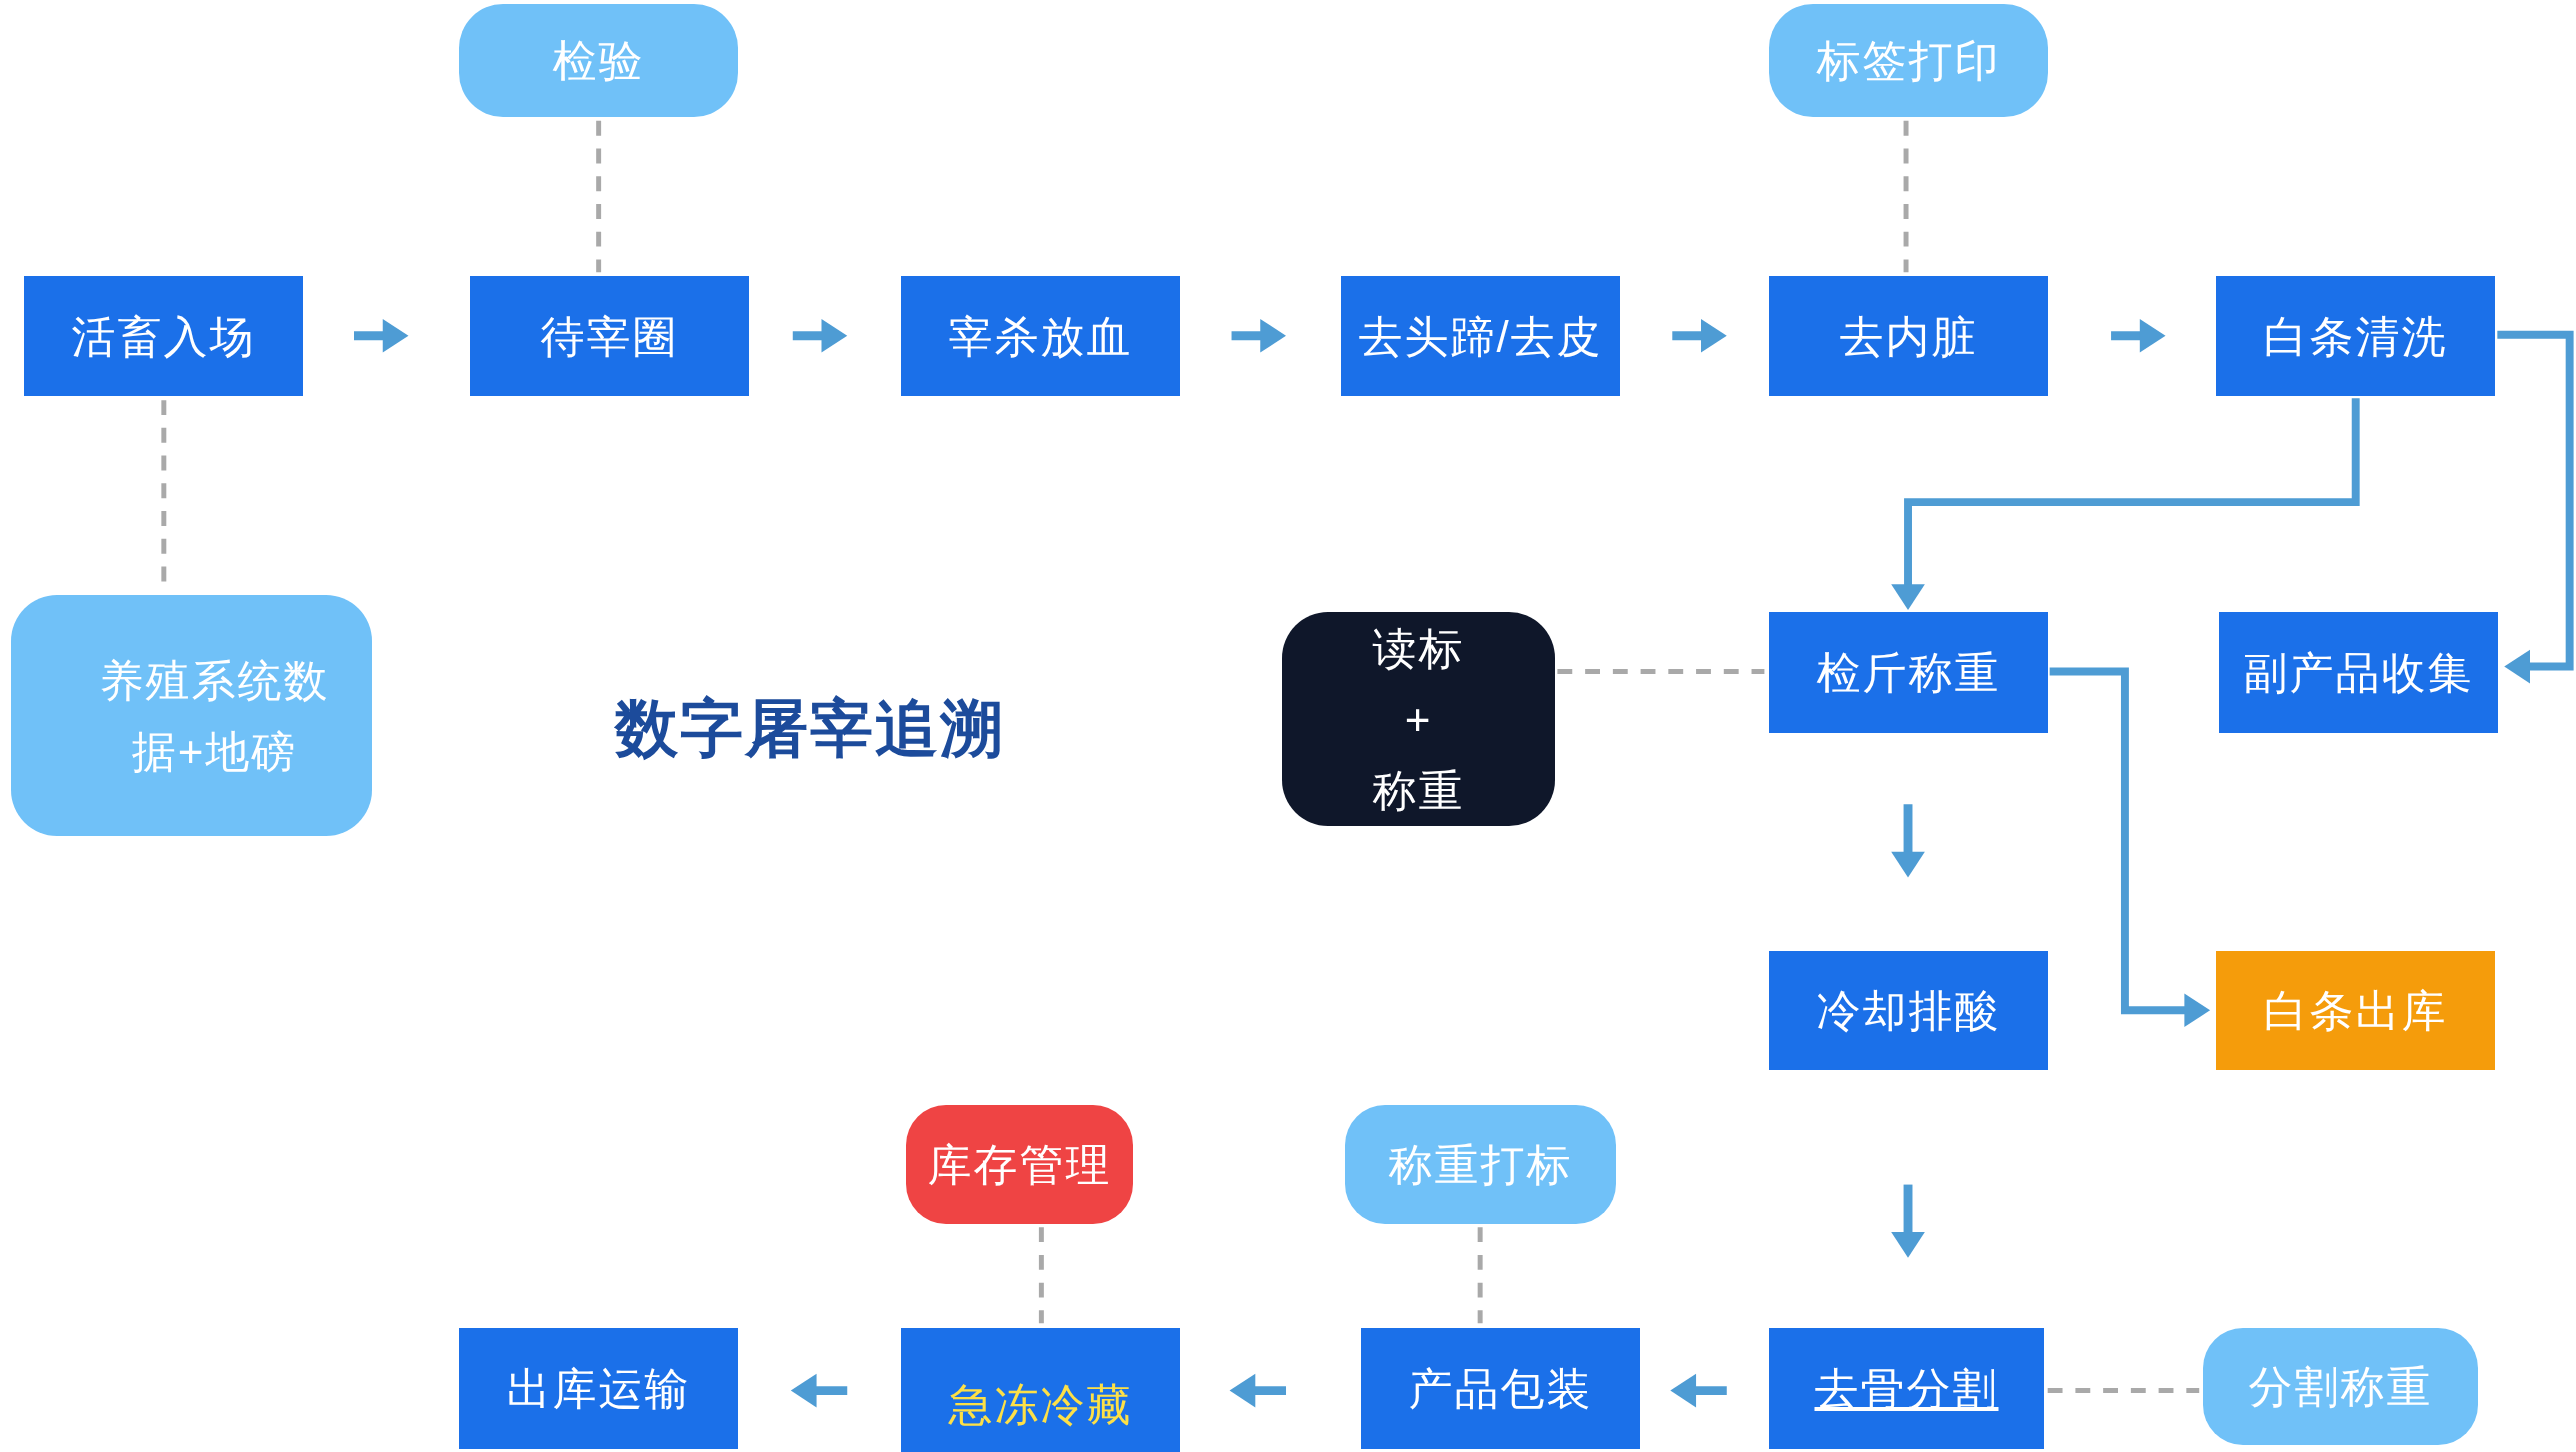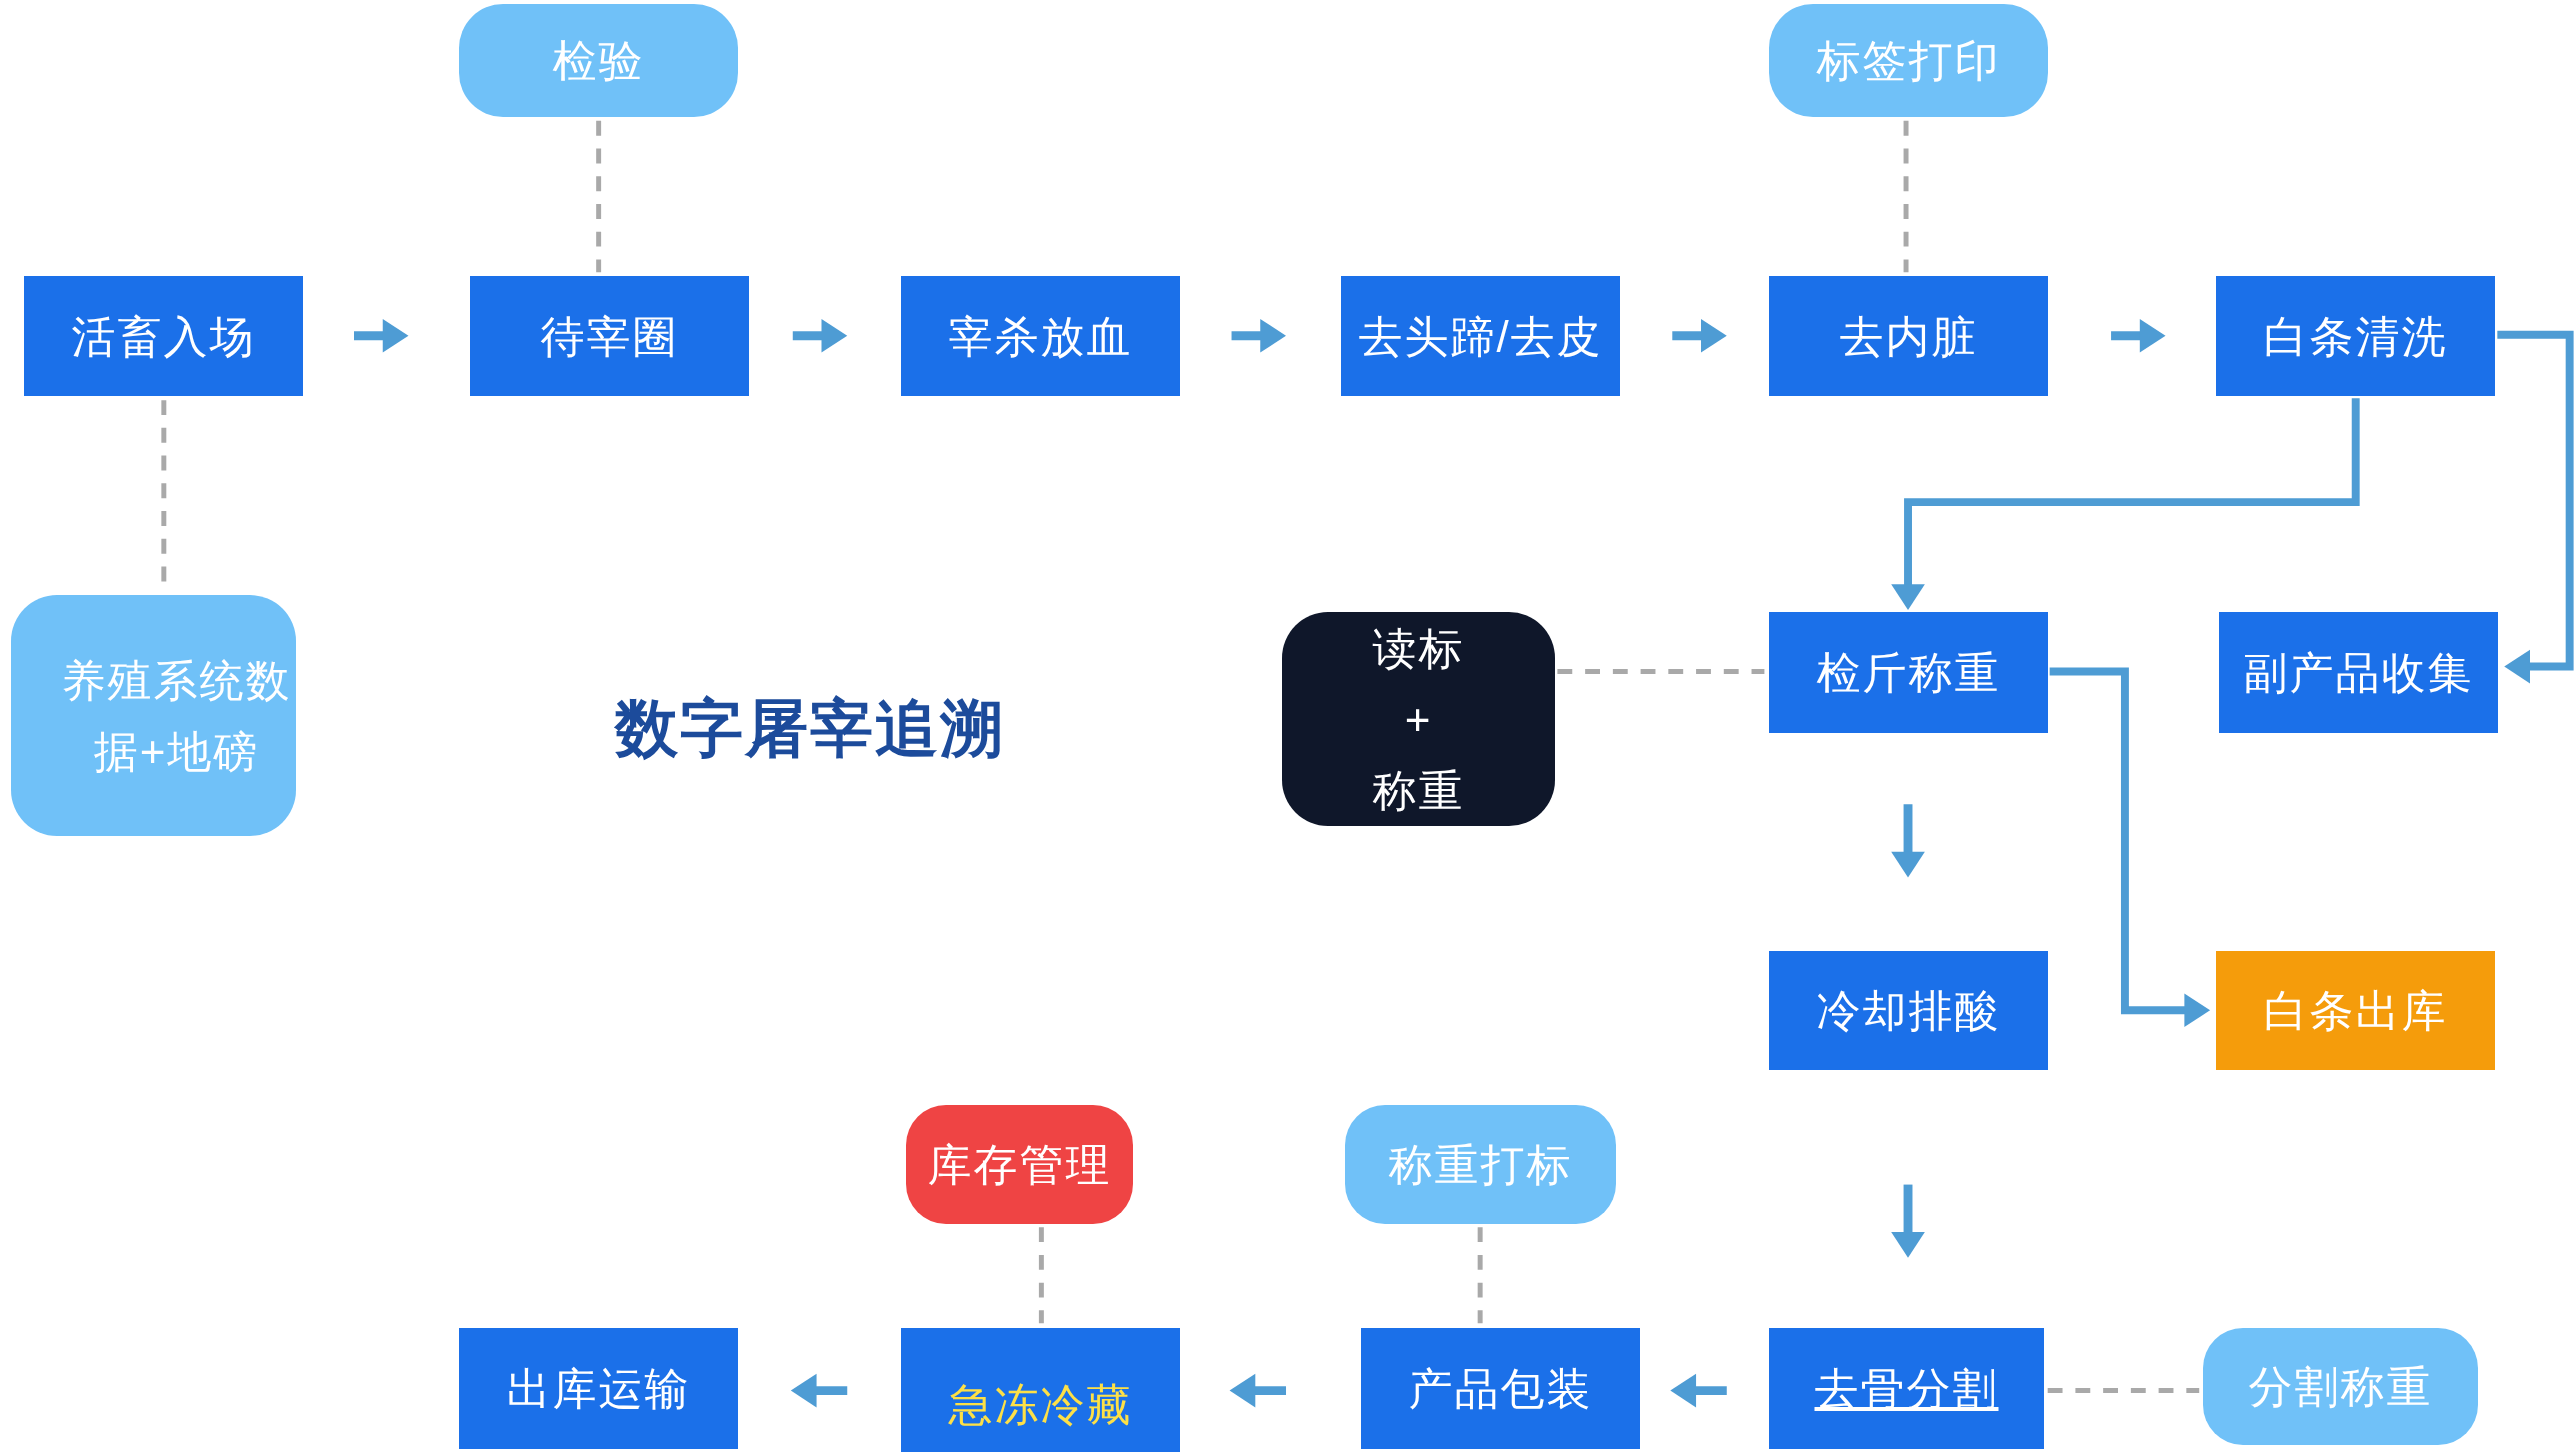--- a/index.html
+++ b/index.html
@@ -105,21 +105,21 @@
       </div>
       <div class="node process" style="left: 2216px; top: 276px; width: 279px; height: 120px; background: rgb(27, 112, 233); color: rgb(255, 255, 255);">
         <div>白条清洗</div>
       </div>
       <div class="node annotation" style="left: 459px; top: 4px; width: 279px; height: 113px; background: rgb(112, 193, 248); color: rgb(255, 255, 255); border-radius: 44px;">
         <div>检验</div>
       </div>
       <div class="node annotation" style="left: 1769px; top: 4px; width: 279px; height: 113px; background: rgb(112, 193, 248); color: rgb(255, 255, 255); border-radius: 44px;">
         <div>标签打印</div>
       </div>
-      <div class="node annotation" style="left: 11px; top: 595px; width: 285px; height: 241px; background: rgb(112, 193, 248); color: rgb(255, 255, 255); border-radius: 46px; padding-left: 46px;">
+      <div class="node annotation" style="left: 11px; top: 595px; width: 361px; height: 241px; background: rgb(112, 193, 248); color: rgb(255, 255, 255); border-radius: 46px; padding-left: 46px;">
         <div>养殖系统数</div>
         <div>据+地磅</div>
       </div>
       <div class="node annotation" style="left: 1282px; top: 612px; width: 273px; height: 214px; background: #0f172a; color: rgb(255, 255, 255); border-radius: 46px;">
         <div>读标</div>
         <div>+</div>
         <div>称重</div>
       </div>
       <div class="node process" style="left: 1769px; top: 612px; width: 279px; height: 121px; background: rgb(27, 112, 233); color: rgb(255, 255, 255);">
         <div>检斤称重</div>

